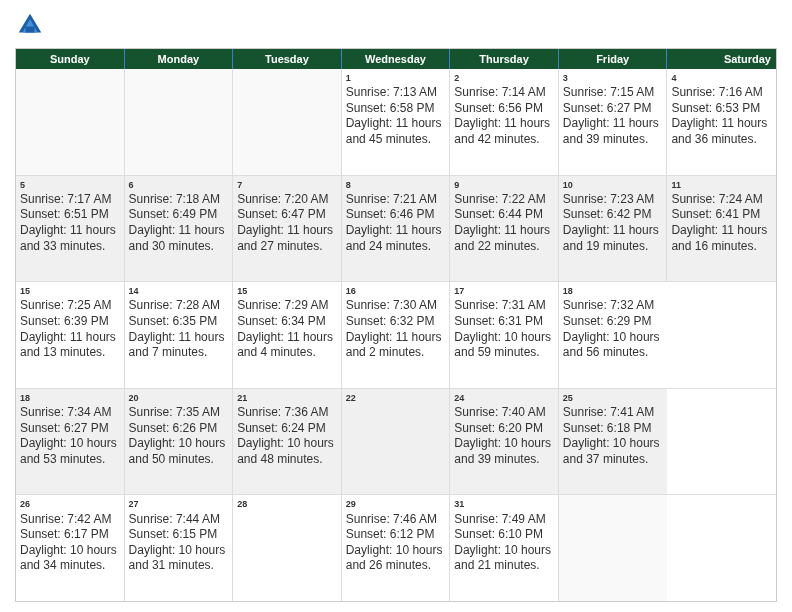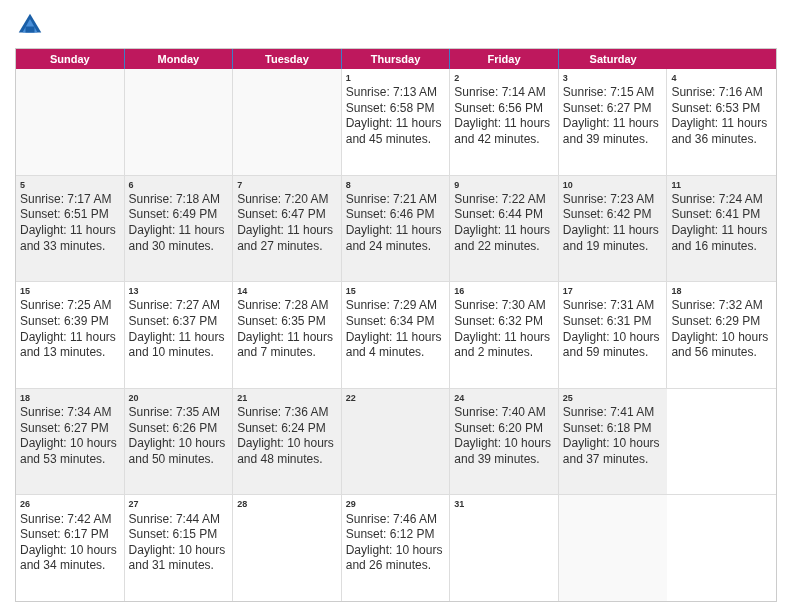--- a/index.html
+++ b/index.html
@@ -54,31 +54,31 @@
     }
     .calendar {
       flex: 1;
       display: flex;
       flex-direction: column;
       border: 1px solid #ccc;
     }
     .cal-header {
       display: grid;
       grid-template-columns: repeat(7, 1fr);
-      background: #be185d;
+      background: #14532d;
     }
     .cal-header-cell {
       color: #fff;
       font-size: 11px;
       font-weight: bold;
       padding: 4px 5px;
       text-align: center;
       border-right: 1px solid #3a7fc8;
     }
-    .cal-header-cell:last-child { border-right: none; }
+    .cal-header-cell:last-child { border-right: none; text-align: right; }
     .cal-body {
       flex: 1;
       display: flex;
       flex-direction: column;
     }
     .cal-row {
       display: grid;
       grid-template-columns: repeat(7, 1fr);
       flex: 1;
       border-top: 1px solid #ddd;
@@ -128,20 +128,21 @@
       <div class="month-title"></div>
       <div class="subtitle"></div>
     </div>
   </div>
 
   <div class="calendar">
     <div class="cal-header">
     <div class="cal-header-cell">Sunday</div>
         <div class="cal-header-cell">Monday</div>
         <div class="cal-header-cell">Tuesday</div>
+        <div class="cal-header-cell">Wednesday</div>
         <div class="cal-header-cell">Thursday</div>
         <div class="cal-header-cell">Friday</div>
         <div class="cal-header-cell">Saturday</div>
       </div>
     <div class="cal-body">
     <div class="cal-row">
           <div class="cal-cell empty"></div>
           <div class="cal-cell empty"></div>
           <div class="cal-cell empty"></div>
           <div class="cal-cell">
@@ -214,26 +215,20 @@
           </div>
         </div>
         <div class="cal-row">
           <div class="cal-cell">
             <span class="day-num">15</span>
             <div class="cell-text">Sunrise: 7:25 AM
 Sunset: 6:39 PM
 Daylight: 11 hours and 13 minutes.</div>
           </div>
           <div class="cal-cell">
-            <span class="day-num">13</span>
-            <div class="cell-text">Sunrise: 7:27 AM
-Sunset: 6:37 PM
-Daylight: 11 hours and 10 minutes.</div>
-          </div>
-          <div class="cal-cell">
             <span class="day-num">14</span>
             <div class="cell-text">Sunrise: 7:28 AM
 Sunset: 6:35 PM
 Daylight: 11 hours and 7 minutes.</div>
           </div>
           <div class="cal-cell">
             <span class="day-num">15</span>
             <div class="cell-text">Sunrise: 7:29 AM
 Sunset: 6:34 PM
 Daylight: 11 hours and 4 minutes.</div>
@@ -309,18 +304,21 @@
             <span class="day-num">28</span>
           </div>
           <div class="cal-cell">
             <span class="day-num">29</span>
             <div class="cell-text">Sunrise: 7:46 AM
 Sunset: 6:12 PM
 Daylight: 10 hours and 26 minutes.</div>
           </div>
           <div class="cal-cell">
             <span class="day-num">31</span>
+            <div class="cell-text">Sunrise: 7:49 AM
+Sunset: 6:10 PM
+Daylight: 10 hours and 21 minutes.</div>
           </div>
           <div class="cal-cell empty"></div>
         </div>
       </div>
   </div>
 </div>
 
 </body></html>

